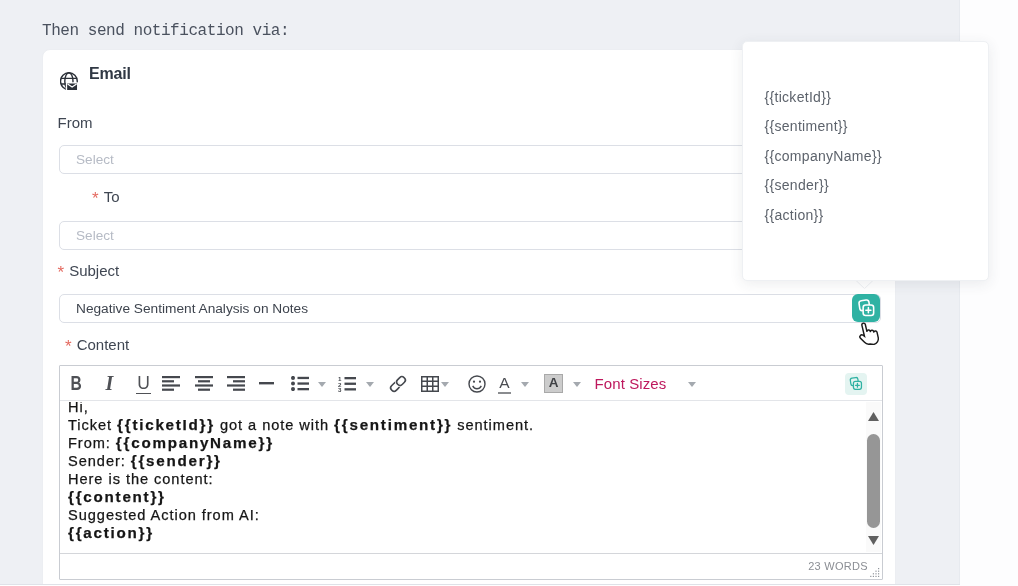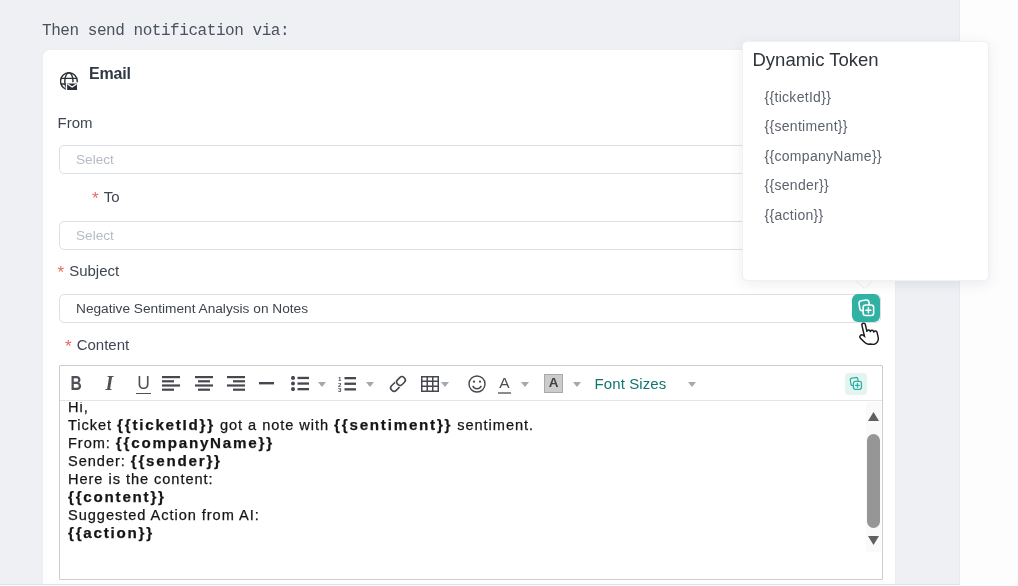--- a/index.html
+++ b/index.html
@@ -20,21 +20,21 @@
 .ph { color:#b6bbc5; font-size:13.6px; }
 .val { color:#3e444e; }
 .teal-btn { left:809px; top:244px; width:28px; height:28px; background:#2fb2a3; border-radius:6px; display:flex; align-items:center; justify-content:center; }
 .editor { left:16px; top:315px; width:824px; height:215px; border:1px solid #c9ccd2; background:#fff; border-radius:1px; }
 .toolbar { position:absolute; left:0; top:0; width:100%; height:35px; border-bottom:1px solid #e3e5e9; background:#fff; }
 .tb { position:absolute; top:0; height:35px; display:flex; align-items:center; justify-content:center; color:#404348; }
 .caret { position:absolute; top:15.5px; width:0; height:0; border-left:4.5px solid transparent; border-right:4.5px solid transparent; border-top:5px solid #a4a9af; }
 .bi { font-size:20px; font-weight:700; display:inline-block; transform:scaleX(0.78); color:#4f5156; }
 .ii { font-size:20px; font-style:italic; font-family:"Liberation Serif",serif; font-weight:600; color:#4f5156; }
 .ui { font-size:17.5px; line-height:1; display:inline-block; border-bottom:1.8px solid #4f5156; padding:1.5px 1px 0.5px; color:#4f5156; }
-.fontsizes { position:absolute; left:534.5px; top:0; height:35px; display:flex; align-items:center; font-size:15px; color:#0f766e; letter-spacing:0.1px; }
+.fontsizes { position:absolute; left:534.5px; top:0; height:35px; display:flex; align-items:center; font-size:15px; color:#be185d; letter-spacing:0.1px; }
 .content-area { position:absolute; left:0; top:36px; width:100%; height:151px; overflow:hidden; }
 .etext { position:absolute; left:8px; top:-3.6px; font-size:14.6px; line-height:18px; color:#161616; letter-spacing:0.95px; white-space:nowrap; -webkit-text-stroke:0.25px #161616; }
 .etext b { font-size:15.2px; letter-spacing:1.75px; }
 .scrollbar { position:absolute; left:805.5px; top:36px; width:15.5px; height:150px; background:#fafafa; }
 .sb-thumb { position:absolute; left:1.5px; top:32px; width:12.5px; height:94px; background:#969696; border-radius:6.5px; }
 .statusbar { position:absolute; left:0; top:187px; width:100%; height:26px; border-top:1px solid #d4d6da; background:#fff; }
 .wordcount { position:absolute; right:14px; top:6px; font-size:11px; color:#8b8e94; letter-spacing:0.3px; }
 .popup { left:742px; top:41px; width:247px; height:240px; background:#fff; border:1px solid #eef0f3; border-radius:5px; box-shadow:0 3px 14px rgba(40,50,70,0.09); }
 .popup h3 { position:absolute; left:9.5px; top:7px; font-size:18.5px; font-weight:400; color:#2f343c; }
 .pitem { position:absolute; left:21.5px; font-size:14px; color:#5d636c; letter-spacing:0.3px; }
@@ -209,29 +209,43 @@
     </div>
     <div class="scrollbar">
       <svg style="position:absolute;left:2px;top:10px;" width="11" height="9" viewBox="0 0 11 9">
             <polygon points="5.5,0 11,9 0,9" fill="#606060"></polygon>
           </svg>
       <div class="sb-thumb"></div>
       <svg style="position:absolute;left:2px;top:133.5px;" width="11" height="9" viewBox="0 0 11 9">
             <polygon points="0,0 11,0 5.5,9" fill="#606060"></polygon>
           </svg>
     </div>
+    <div class="statusbar">
+      <div class="wordcount">23 WORDS</div>
+      <svg style="position:absolute; right:2px; bottom:1.5px;" width="11" height="10" viewBox="0 0 11 10" fill="#8f949b">
+        <rect x="9" y="0" width="1.2" height="1.2"></rect>
+        <rect x="6.4" y="2.6" width="1.2" height="1.2"></rect>
+            <rect x="9" y="2.6" width="1.2" height="1.2"></rect>
+        <rect x="3.8" y="5.2" width="1.2" height="1.2"></rect>
+            <rect x="6.4" y="5.2" width="1.2" height="1.2"></rect>
+            <rect x="9" y="5.2" width="1.2" height="1.2"></rect>
+        <rect x="1.2" y="7.8" width="1.2" height="1.2"></rect>
+            <rect x="3.8" y="7.8" width="1.2" height="1.2"></rect>
+            <rect x="6.4" y="7.8" width="1.2" height="1.2"></rect>
+            <rect x="9" y="7.8" width="1.2" height="1.2"></rect>
+      </svg>
+    </div>
   </div>
 </div>
   </div>
 
 <svg class="abs popup-arrow" width="19" height="10" viewBox="0 0 19 10">
     <path d="M0.5 0 L9.5 8.6 L18.5 0" fill="#ffffff" stroke="#edeff2" stroke-width="1"></path>
   </svg>
 <div class="abs popup">
-  <h3>Dynamic Token</h3>
   <div class="pitem" style="top:46.5px;">{{ticketId}}</div>
   <div class="pitem" style="top:76px;">{{sentiment}}</div>
   <div class="pitem" style="top:105.5px;">{{companyName}}</div>
   <div class="pitem" style="top:135px;">{{sender}}</div>
   <div class="pitem" style="top:164.5px;">{{action}}</div>
 </div>
 
 <svg class="abs" style="left:857px; top:319.5px;" width="22" height="25" viewBox="0 0 18.5 21.5">
   <g transform="rotate(-13 9 11)">
     <path d="M8.9 20.9c-1.8 0-3.5-0.9-4.4-2.5l-2.6-4.3c-0.5-0.8-0.3-1.8 0.5-2.3 0.7-0.5 1.6-0.3 2.2 0.3l1 1.2V3.6c0-0.8 0.7-1.5 1.5-1.5 0.8 0 1.5 0.7 1.5 1.5v6.5c0-0.7 0.6-1.3 1.4-1.3 0.8 0 1.4 0.6 1.4 1.3v0.9c0-0.7 0.6-1.3 1.4-1.3 0.8 0 1.4 0.6 1.4 1.3v1c0-0.6 0.6-1.1 1.3-1.1 0.8 0 1.4 0.6 1.4 1.4v4.5c0 2.8-2.3 5.1-5.1 5.1z" fill="#fff" stroke="#1a1a1a" stroke-width="1.25"></path>

